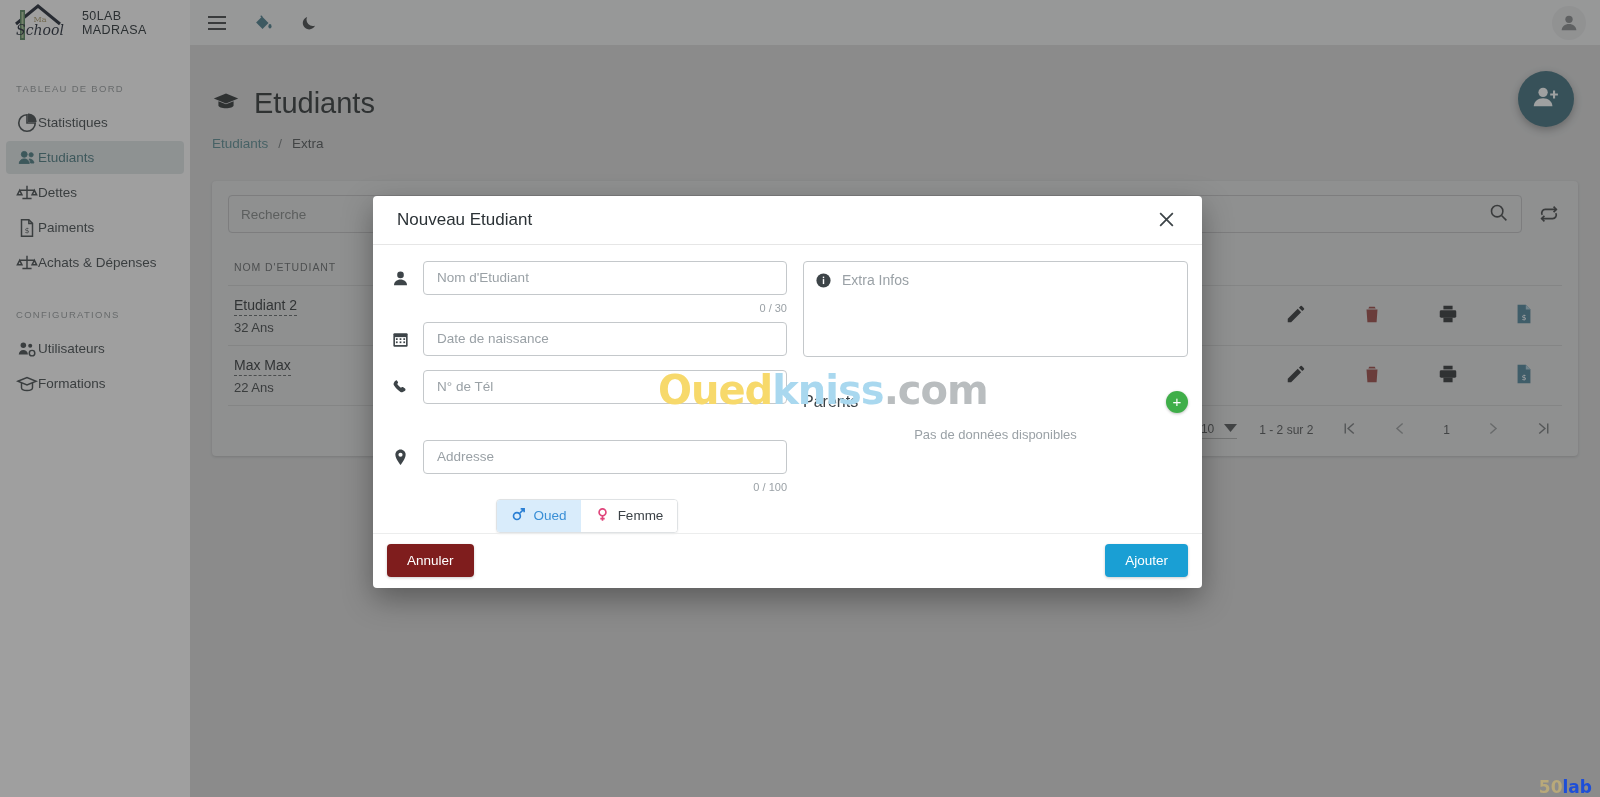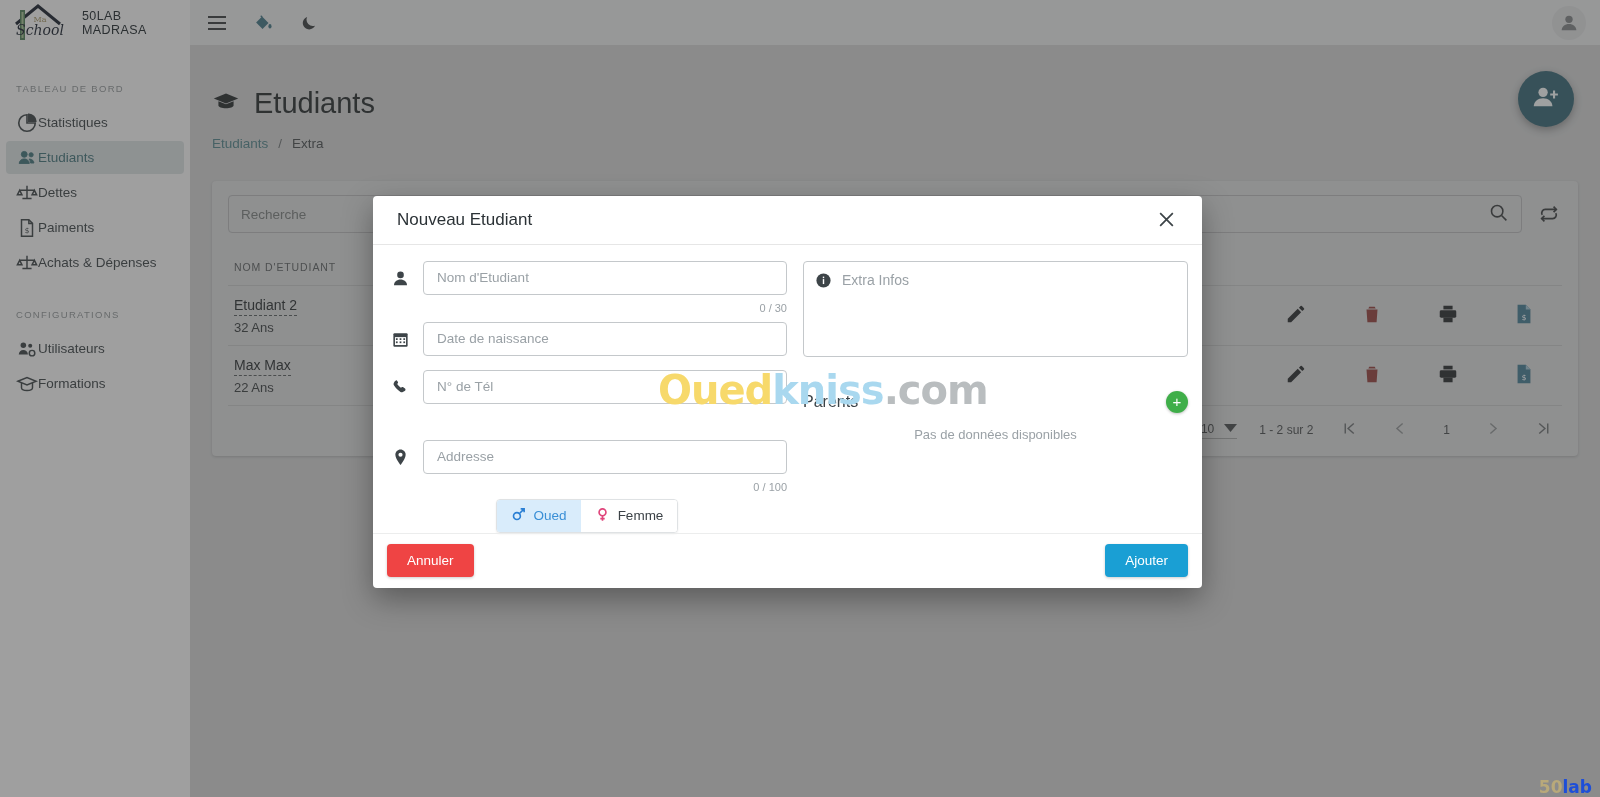--- a/index.html
+++ b/index.html
@@ -174,21 +174,21 @@
   .modal-foot {
     height: 62px; display: flex; align-items: center; justify-content: space-between;
     padding: 0 14px; border-top: 1px solid #eceded;
   }
   .btn {
     border: none; border-radius: 4px; padding: 9px 20px;
     font-size: 13.5px; color: #fff; cursor: pointer;
     font-family: "Liberation Sans", sans-serif;
     box-shadow: 0 1px 3px rgba(0,0,0,.2);
   }
-  .btn-cancel { background: #ef4444; }
+  .btn-cancel { background: #7f1d1d; }
   .btn-add { background: #1a9fd4; }
 
   
   .wm-main {
     position: absolute; left: 658px; top: 367px;
     font-size: 40px; font-weight: bold; letter-spacing: -1px;
     font-family: "DejaVu Sans", sans-serif;
     pointer-events: none; user-select: none;
   }
   .wm-main .y { color: #f7d96b; }

